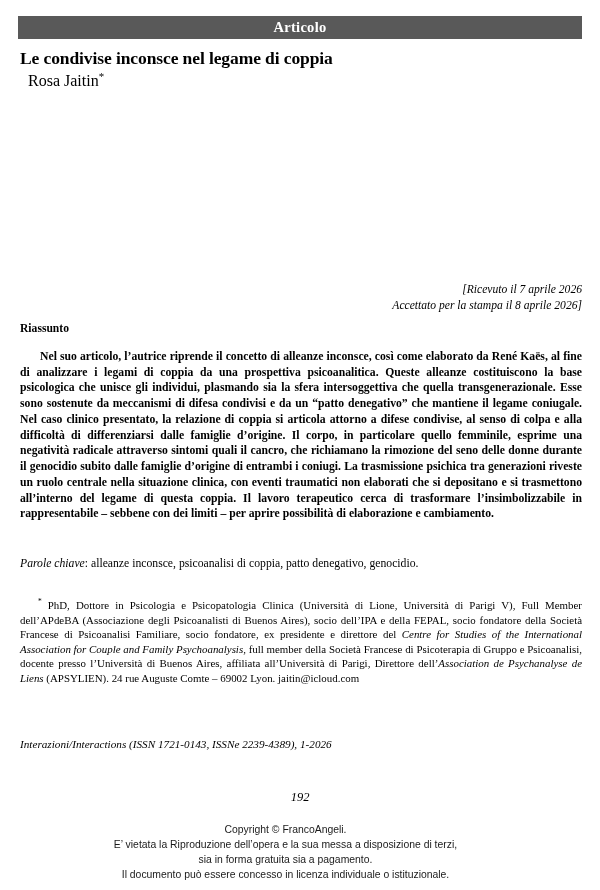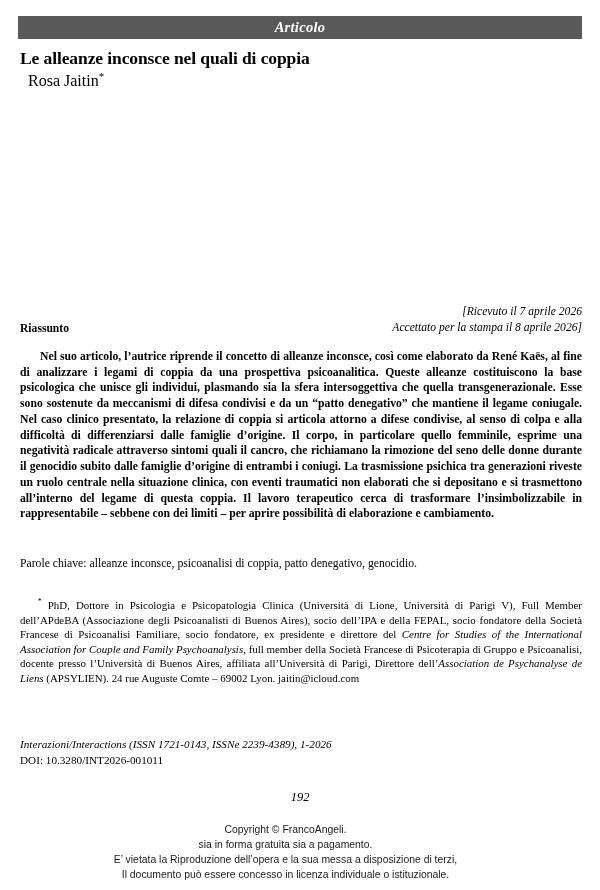--- a/index.html
+++ b/index.html
@@ -30,21 +30,20 @@
     top: 16px;
     width: 564px;
     height: 23px;
     background: #595959;
     display: flex;
     align-items: center;
     justify-content: center;
   }
   .banner-label {
     color: #ffffff;
-    font-style: italic;
     font-weight: bold;
     font-size: 14.5px;
     letter-spacing: 0.3px;
   }
 
   
   .title-block {
     position: absolute;
     left: 20px;
     top: 48px;
@@ -72,21 +71,20 @@
   
   .dates {
     position: absolute;
     right: 18px;
     top: 282px;
     width: 460px;
     text-align: right;
     font-style: italic;
     font-size: 11.6px;
     line-height: 1.42;
-    margin-top: 22px;
   }
   .dates div { white-space: nowrap; }
 
   
   .abstract-heading {
     position: absolute;
     left: 20px;
     top: 322px;
     font-size: 11.6px;
     font-weight: bold;
@@ -105,21 +103,21 @@
   }
 
   .keywords {
     position: absolute;
     left: 20px;
     top: 556px;
     width: 562px;
     font-size: 11.7px;
     line-height: 1.35;
   }
-  .keywords .kw-label { }
+  .keywords .kw-label { font-style: italic; }
 
   
   .footnote {
     position: absolute;
     left: 20px;
     top: 598px;
     width: 562px;
     font-size: 10.9px;
     line-height: 1.335;
     text-align: justify;
@@ -167,43 +165,42 @@
 </head>
 <body>
 
 <div class="page">
 
   <div class="banner">
     <span class="banner-label">Articolo</span>
   </div>
 
   <div class="title-block">
-    <h1 class="article-title">Le alleanze inconsce nel quali di coppia</h1>
+    <h1 class="article-title">Le condivise inconsce nel legame di coppia</h1>
     <p class="article-author"><span>Rosa Jaitin</span><span class="sup-marker">*</span></p>
   </div>
 
   <div class="dates">
     <div>[Ricevuto il 7 aprile 2026</div>
     <div>Accettato per la stampa il 8 aprile 2026]</div>
   </div>
 
   <div class="abstract-heading">Riassunto</div>
   <div class="abstract-body">Nel suo articolo, l’autrice riprende il concetto di alleanze inconsce, così come elaborato da René Kaës, al fine di analizzare i legami di coppia da una prospettiva psicoanalitica. Queste alleanze costituiscono la base psicologica che unisce gli individui, plasmando sia la sfera intersoggettiva che quella transgenerazionale. Esse sono sostenute da meccanismi di difesa condivisi e da un “patto denegativo” che mantiene il legame coniugale. Nel caso clinico presentato, la relazione di coppia si articola attorno a difese condivise, al senso di colpa e alla difficoltà di differenziarsi dalle famiglie d’origine. Il corpo, in particolare quello femminile, esprime una negatività radicale attraverso sintomi quali il cancro, che richiamano la rimozione del seno delle donne durante il genocidio subito dalle famiglie d’origine di entrambi i coniugi. La trasmissione psichica tra generazioni riveste un ruolo centrale nella situazione clinica, con eventi traumatici non elaborati che si depositano e si trasmettono all’interno del legame di questa coppia. Il lavoro terapeutico cerca di trasformare l’insimbolizzabile in rappresentabile – sebbene con dei limiti – per aprire possibilità di elaborazione e cambiamento.</div>
 
   <div class="keywords"><span class="kw-label">Parole chiave</span><span>: </span><span>alleanze inconsce, psicoanalisi di coppia, patto denegativo, genocidio.</span></div>
 
   <div class="footnote"><span class="sup-marker">*</span><span> PhD, Dottore in Psicologia e Psicopatologia Clinica (Università di Lione, Università di Parigi V), Full Member dell’APdeBA (Associazione degli Psicoanalisti di Buenos Aires), socio dell’IPA e della FEPAL, socio fondatore della Società Francese di Psicoanalisi Familiare, socio fondatore, ex presidente e direttore del </span><i>Centre for Studies of the International Association for Couple and Family Psychoanalysis</i><span>, full member della Società Francese di Psicoterapia di Gruppo e Psicoanalisi, docente presso l’Università di Buenos Aires, affiliata all’Università di Parigi, Direttore dell’</span><i>Association de Psychanalyse de Liens</i><span> (APSYLIEN). 24 rue Auguste Comte – 69002 Lyon. jaitin@icloud.com</span></div>
 
   <div class="citation">
     <div class="cit-line1">Interazioni/Interactions (ISSN 1721-0143, ISSNe 2239-4389), 1-2026</div>
-    <div class="cit-line2">DOI: 10.3280/INT2026-001011</div>
   </div>
 
   <div class="page-number">192</div>
 
   <div class="copyright">
     <div>Copyright © FrancoAngeli.</div>
+    <div>E’ vietata la Riproduzione dell’opera e la sua messa a disposizione di terzi,</div>
     <div>sia in forma gratuita sia a pagamento.</div>
-    <div>E’ vietata la Riproduzione dell’opera e la sua messa a disposizione di terzi,</div>
     <div>Il documento può essere concesso in licenza individuale o istituzionale.</div>
   </div>
 
 </div>
 
 </body></html>

